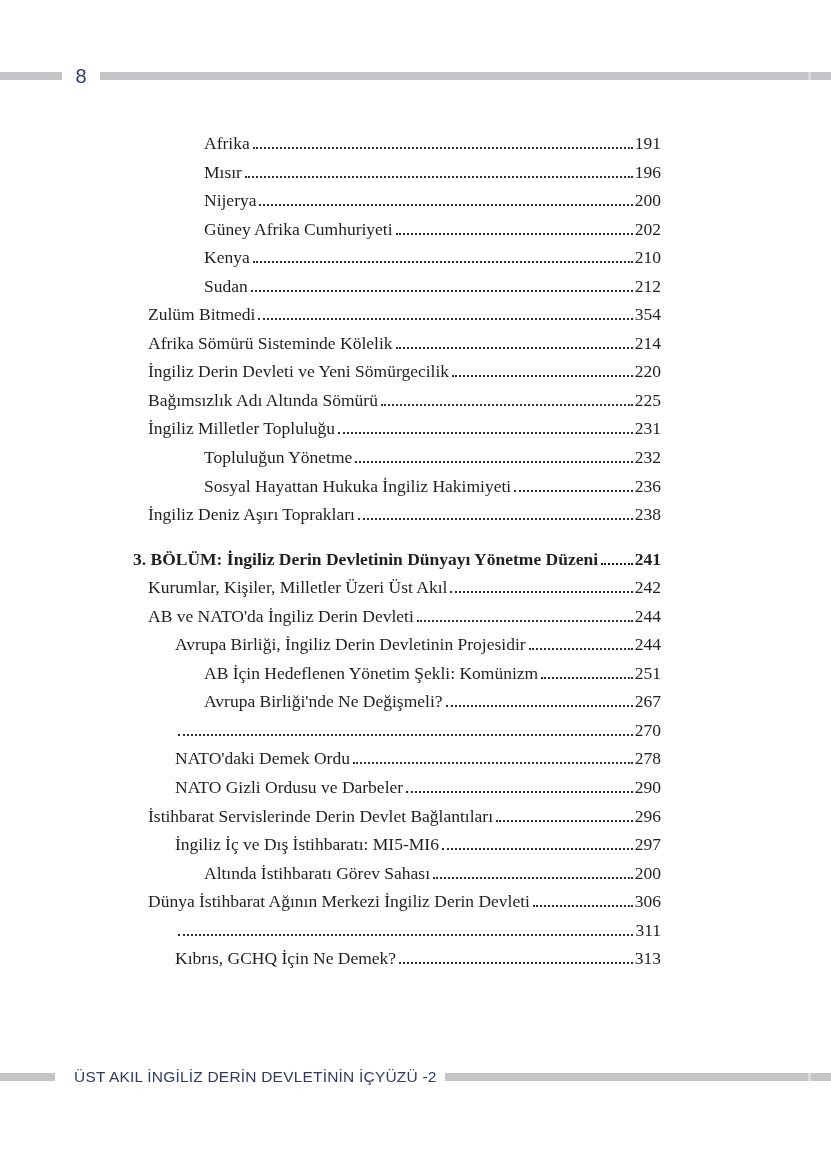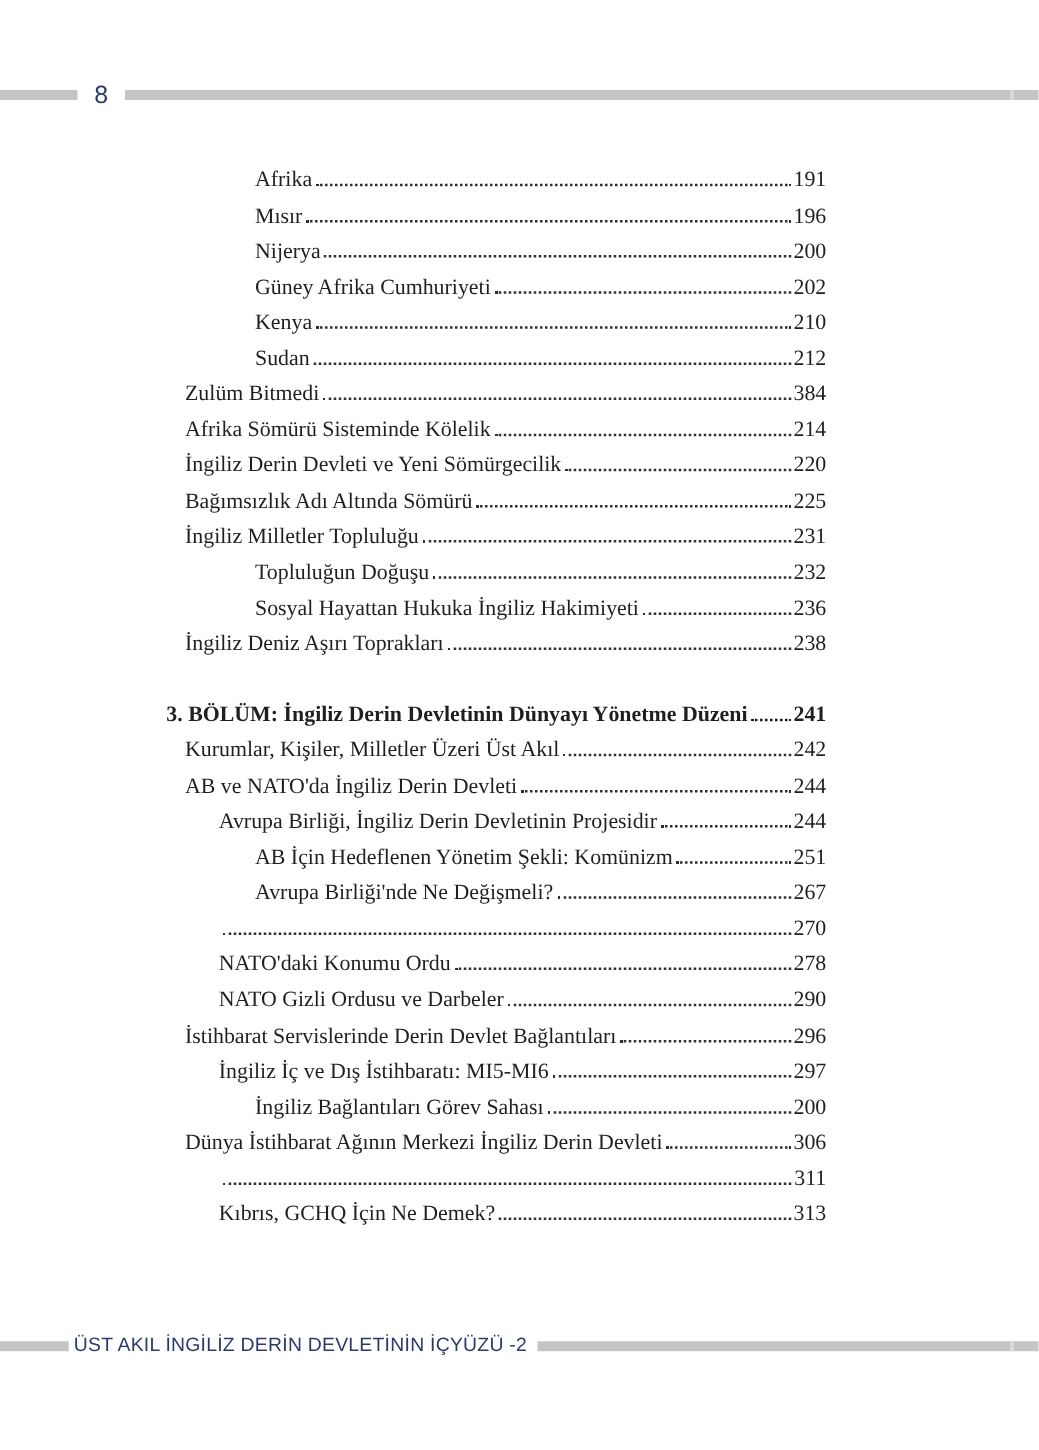--- a/index.html
+++ b/index.html
@@ -37,40 +37,40 @@
   .toc-row {
     display:flex; align-items:baseline;
     height:28.55px; line-height:28.55px;
     font-size:17.5px;
     white-space:nowrap;
   }
   .toc-row.level-1 { padding-left:15px; }
   .toc-row.level-2 { padding-left:42px; }
   .toc-row.level-3 { padding-left:71px; }
   .toc-row.bold { font-weight:700; }
-  .toc-row.gap-before { margin-top:28px; }
+  .toc-row.gap-before { margin-top:16px; }
   .toc-label { flex:0 0 auto; }
   .leader {
     flex:1 1 auto; min-width:10px;
     border-bottom:2.2px dotted #2e2e2e;
     margin:0 2px 2px 3px;
   }
   .toc-row.bold .leader { border-bottom:2.6px dotted #161616; }
   .toc-page { flex:0 0 auto; }
 
   
   .page-footer {
     position:absolute; top:1067px; left:0; right:0;
     height:20px;
     display:flex; align-items:center;
   }
   .ftr-rule-left { width:55px; }
   .ftr-title {
     flex:0 0 auto;
-    padding:0 8px 0 4px;
+    padding:0 8px 0 19px;
     font-family:"Liberation Sans","DejaVu Sans",sans-serif;
     font-size:15.5px; line-height:20px;
     letter-spacing:0.2px;
     color:#2c3a6b;
     white-space:nowrap;
   }
   .ftr-rule-right { flex:1; position:relative; }
 </style>
 </head>
 <body>
@@ -119,21 +119,21 @@
 
       <div class="toc-row level-3">
         <span class="toc-label">Sudan</span>
         <span class="leader"></span>
         <span class="toc-page">212</span>
       </div>
 
       <div class="toc-row level-1">
         <span class="toc-label">Zulüm Bitmedi</span>
         <span class="leader"></span>
-        <span class="toc-page">384</span>
+        <span class="toc-page">354</span>
       </div>
 
       <div class="toc-row level-1">
         <span class="toc-label">Afrika Sömürü Sisteminde Kölelik</span>
         <span class="leader"></span>
         <span class="toc-page">214</span>
       </div>
 
       <div class="toc-row level-1">
         <span class="toc-label">İngiliz Derin Devleti ve Yeni Sömürgecilik</span>
@@ -147,21 +147,21 @@
         <span class="toc-page">225</span>
       </div>
 
       <div class="toc-row level-1">
         <span class="toc-label">İngiliz Milletler Topluluğu</span>
         <span class="leader"></span>
         <span class="toc-page">231</span>
       </div>
 
       <div class="toc-row level-3">
-        <span class="toc-label">Topluluğun Doğuşu</span>
+        <span class="toc-label">Topluluğun Yönetme</span>
         <span class="leader"></span>
         <span class="toc-page">232</span>
       </div>
 
       <div class="toc-row level-3">
         <span class="toc-label">Sosyal Hayattan Hukuka İngiliz Hakimiyeti</span>
         <span class="leader"></span>
         <span class="toc-page">236</span>
       </div>
 
@@ -207,21 +207,21 @@
         <span class="leader"></span>
         <span class="toc-page">267</span>
       </div>
 
       <div class="toc-row level-2">
         <span class="leader"></span>
         <span class="toc-page">270</span>
       </div>
 
       <div class="toc-row level-2">
-        <span class="toc-label">NATO'daki Konumu Ordu</span>
+        <span class="toc-label">NATO'daki Demek Ordu</span>
         <span class="leader"></span>
         <span class="toc-page">278</span>
       </div>
 
       <div class="toc-row level-2">
         <span class="toc-label">NATO Gizli Ordusu ve Darbeler</span>
         <span class="leader"></span>
         <span class="toc-page">290</span>
       </div>
 
@@ -231,21 +231,21 @@
         <span class="toc-page">296</span>
       </div>
 
       <div class="toc-row level-2">
         <span class="toc-label">İngiliz İç ve Dış İstihbaratı: MI5-MI6</span>
         <span class="leader"></span>
         <span class="toc-page">297</span>
       </div>
 
       <div class="toc-row level-3">
-        <span class="toc-label">İngiliz Bağlantıları Görev Sahası</span>
+        <span class="toc-label">Altında İstihbaratı Görev Sahası</span>
         <span class="leader"></span>
         <span class="toc-page">200</span>
       </div>
 
       <div class="toc-row level-1">
         <span class="toc-label">Dünya İstihbarat Ağının Merkezi İngiliz Derin Devleti</span>
         <span class="leader"></span>
         <span class="toc-page">306</span>
       </div>
 

